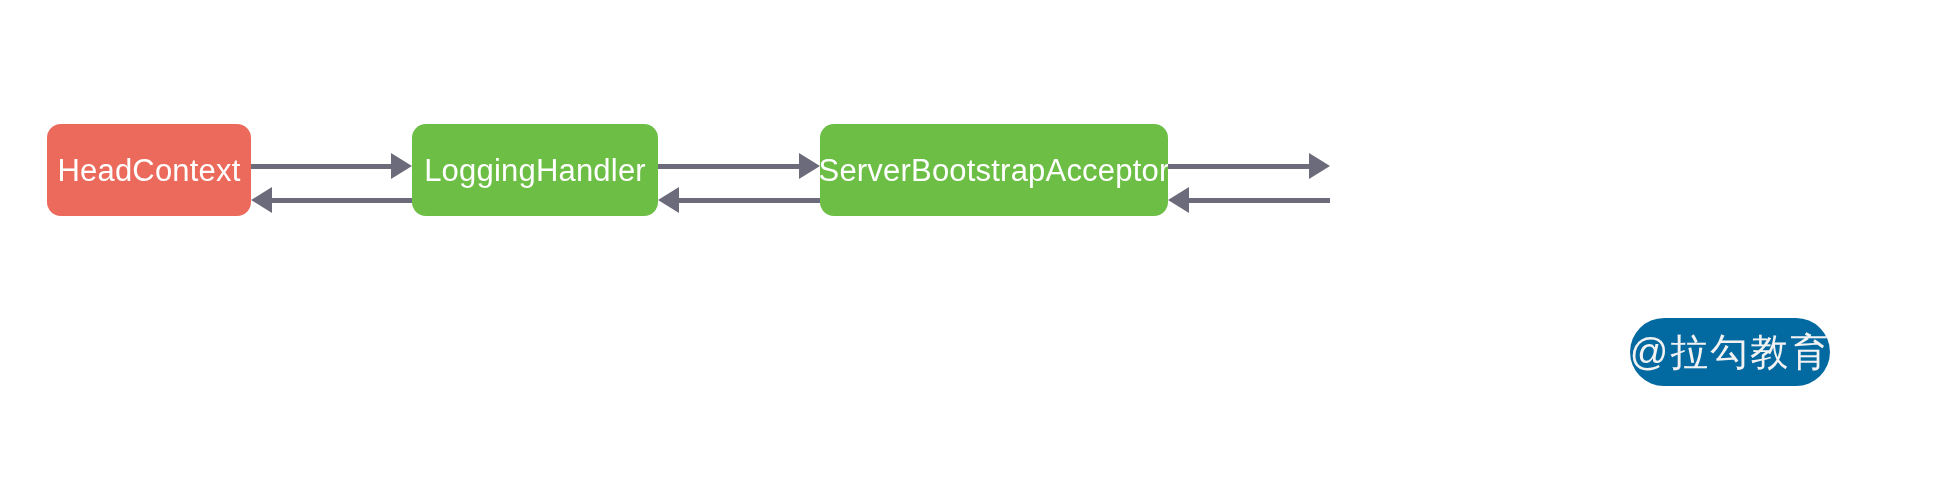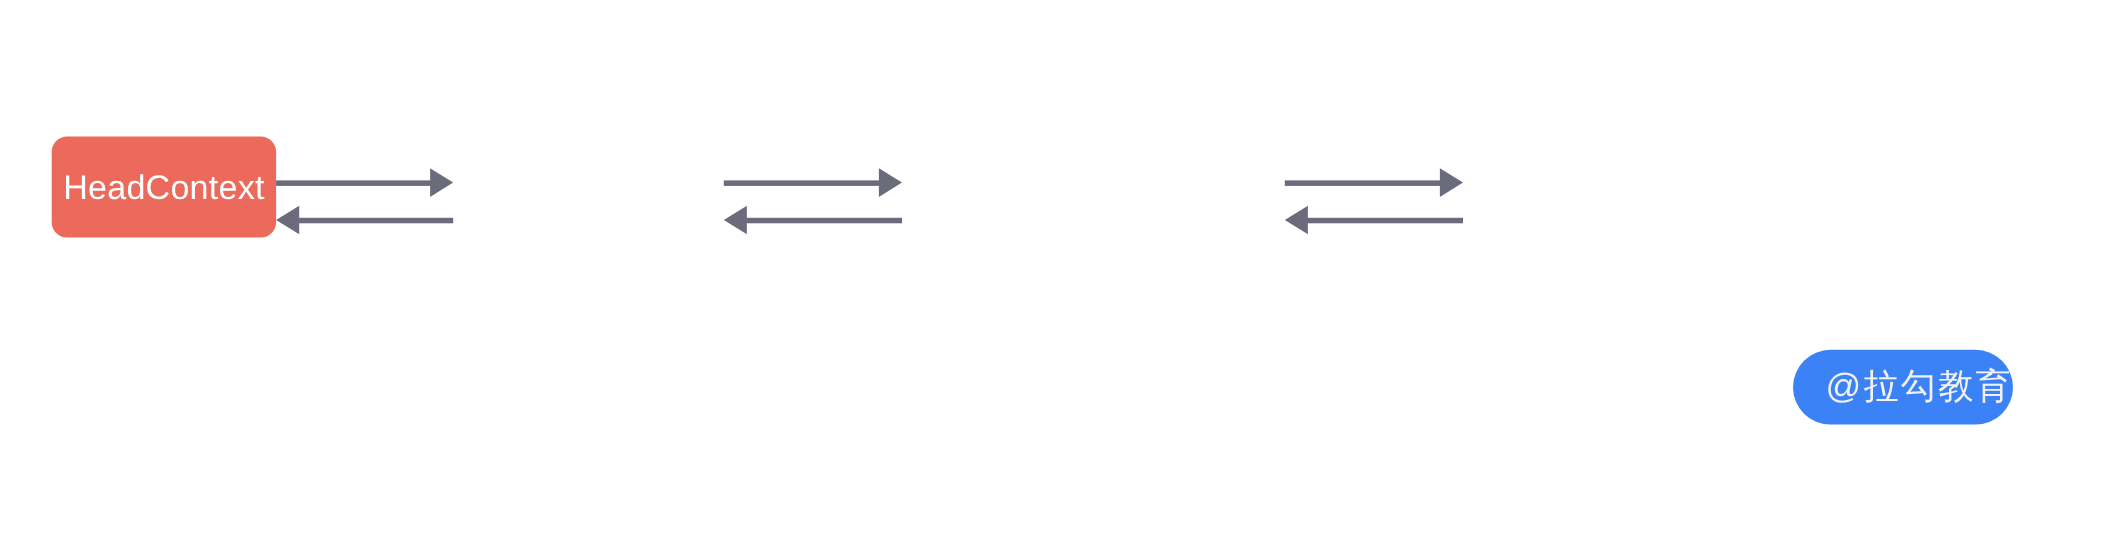--- a/index.html
+++ b/index.html
@@ -62,36 +62,42 @@
   }
   .arrow-head.left {
     border-right: 21px solid #6b6b7b;
   }
 
   
   #watermark {
     position: absolute;
     display: flex;
     align-items: center;
-    justify-content: flex-end;
-    background: #3b82f6;
+    justify-content: center;
+    background: #0369a1;
     border-radius: 34px;
     color: #f2f2f2;
-    font-size: 32px;
+    font-size: 38px;
     letter-spacing: 2px;
     white-space: nowrap;
     user-select: none;
   }
 </style>
 </head>
 <body>
 
 <div id="canvas">
     <div class="node" style="left: 47px; top: 124px; width: 204px; height: 92px; background: rgb(236, 106, 92);">
       <span class="node-label">HeadContext</span>
+    </div>
+    <div class="node" style="left: 412px; top: 124px; width: 246px; height: 92px; background: rgb(108, 190, 69);">
+      <span class="node-label">LoggingHandler</span>
+    </div>
+    <div class="node" style="left: 820px; top: 124px; width: 348px; height: 92px; background: rgb(108, 190, 69);">
+      <span class="node-label">ServerBootstrapAcceptor</span>
     </div>
     <div class="connector" style="left: 251px; top: 153px; width: 161px; height: 26px;">
       <div class="arrow-line" style="top: 11px; left: 0px; width: 141px;"></div>
       <div class="arrow-head right" style="top: 0px; left: 140px;"></div>
     </div>
     <div class="connector" style="left: 251px; top: 187px; width: 161px; height: 26px;">
       <div class="arrow-line" style="top: 11px; left: 20px; width: 141px;"></div>
       <div class="arrow-head left" style="top: 0px; left: 0px;"></div>
     </div>
     <div class="connector" style="left: 658px; top: 153px; width: 162px; height: 26px;">

